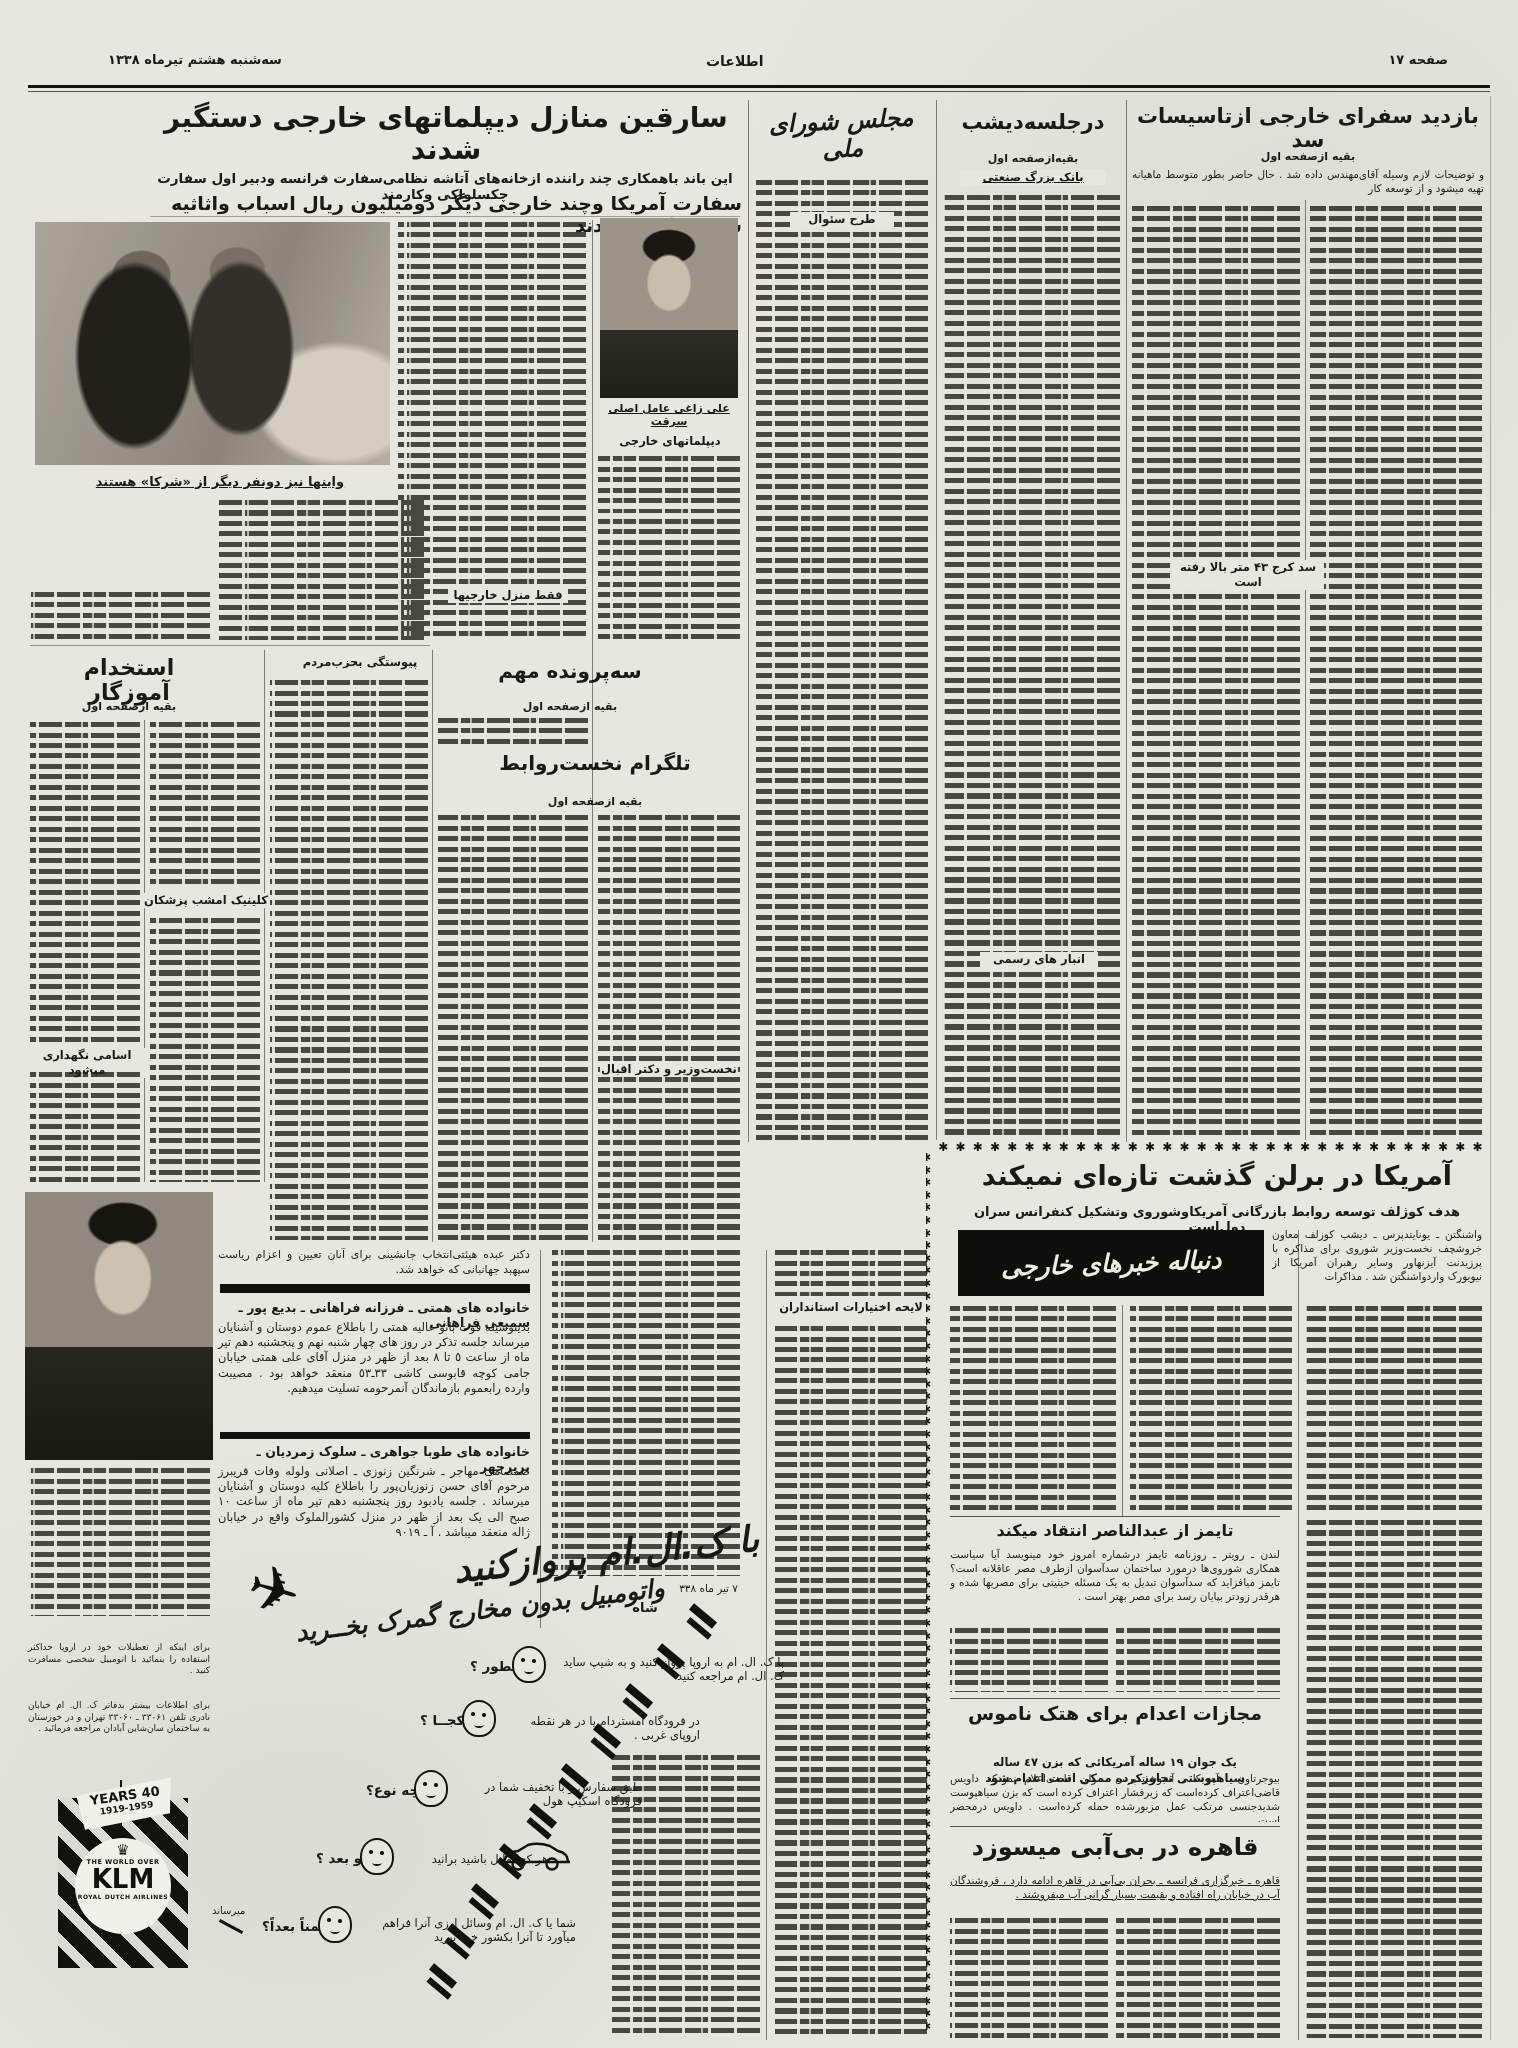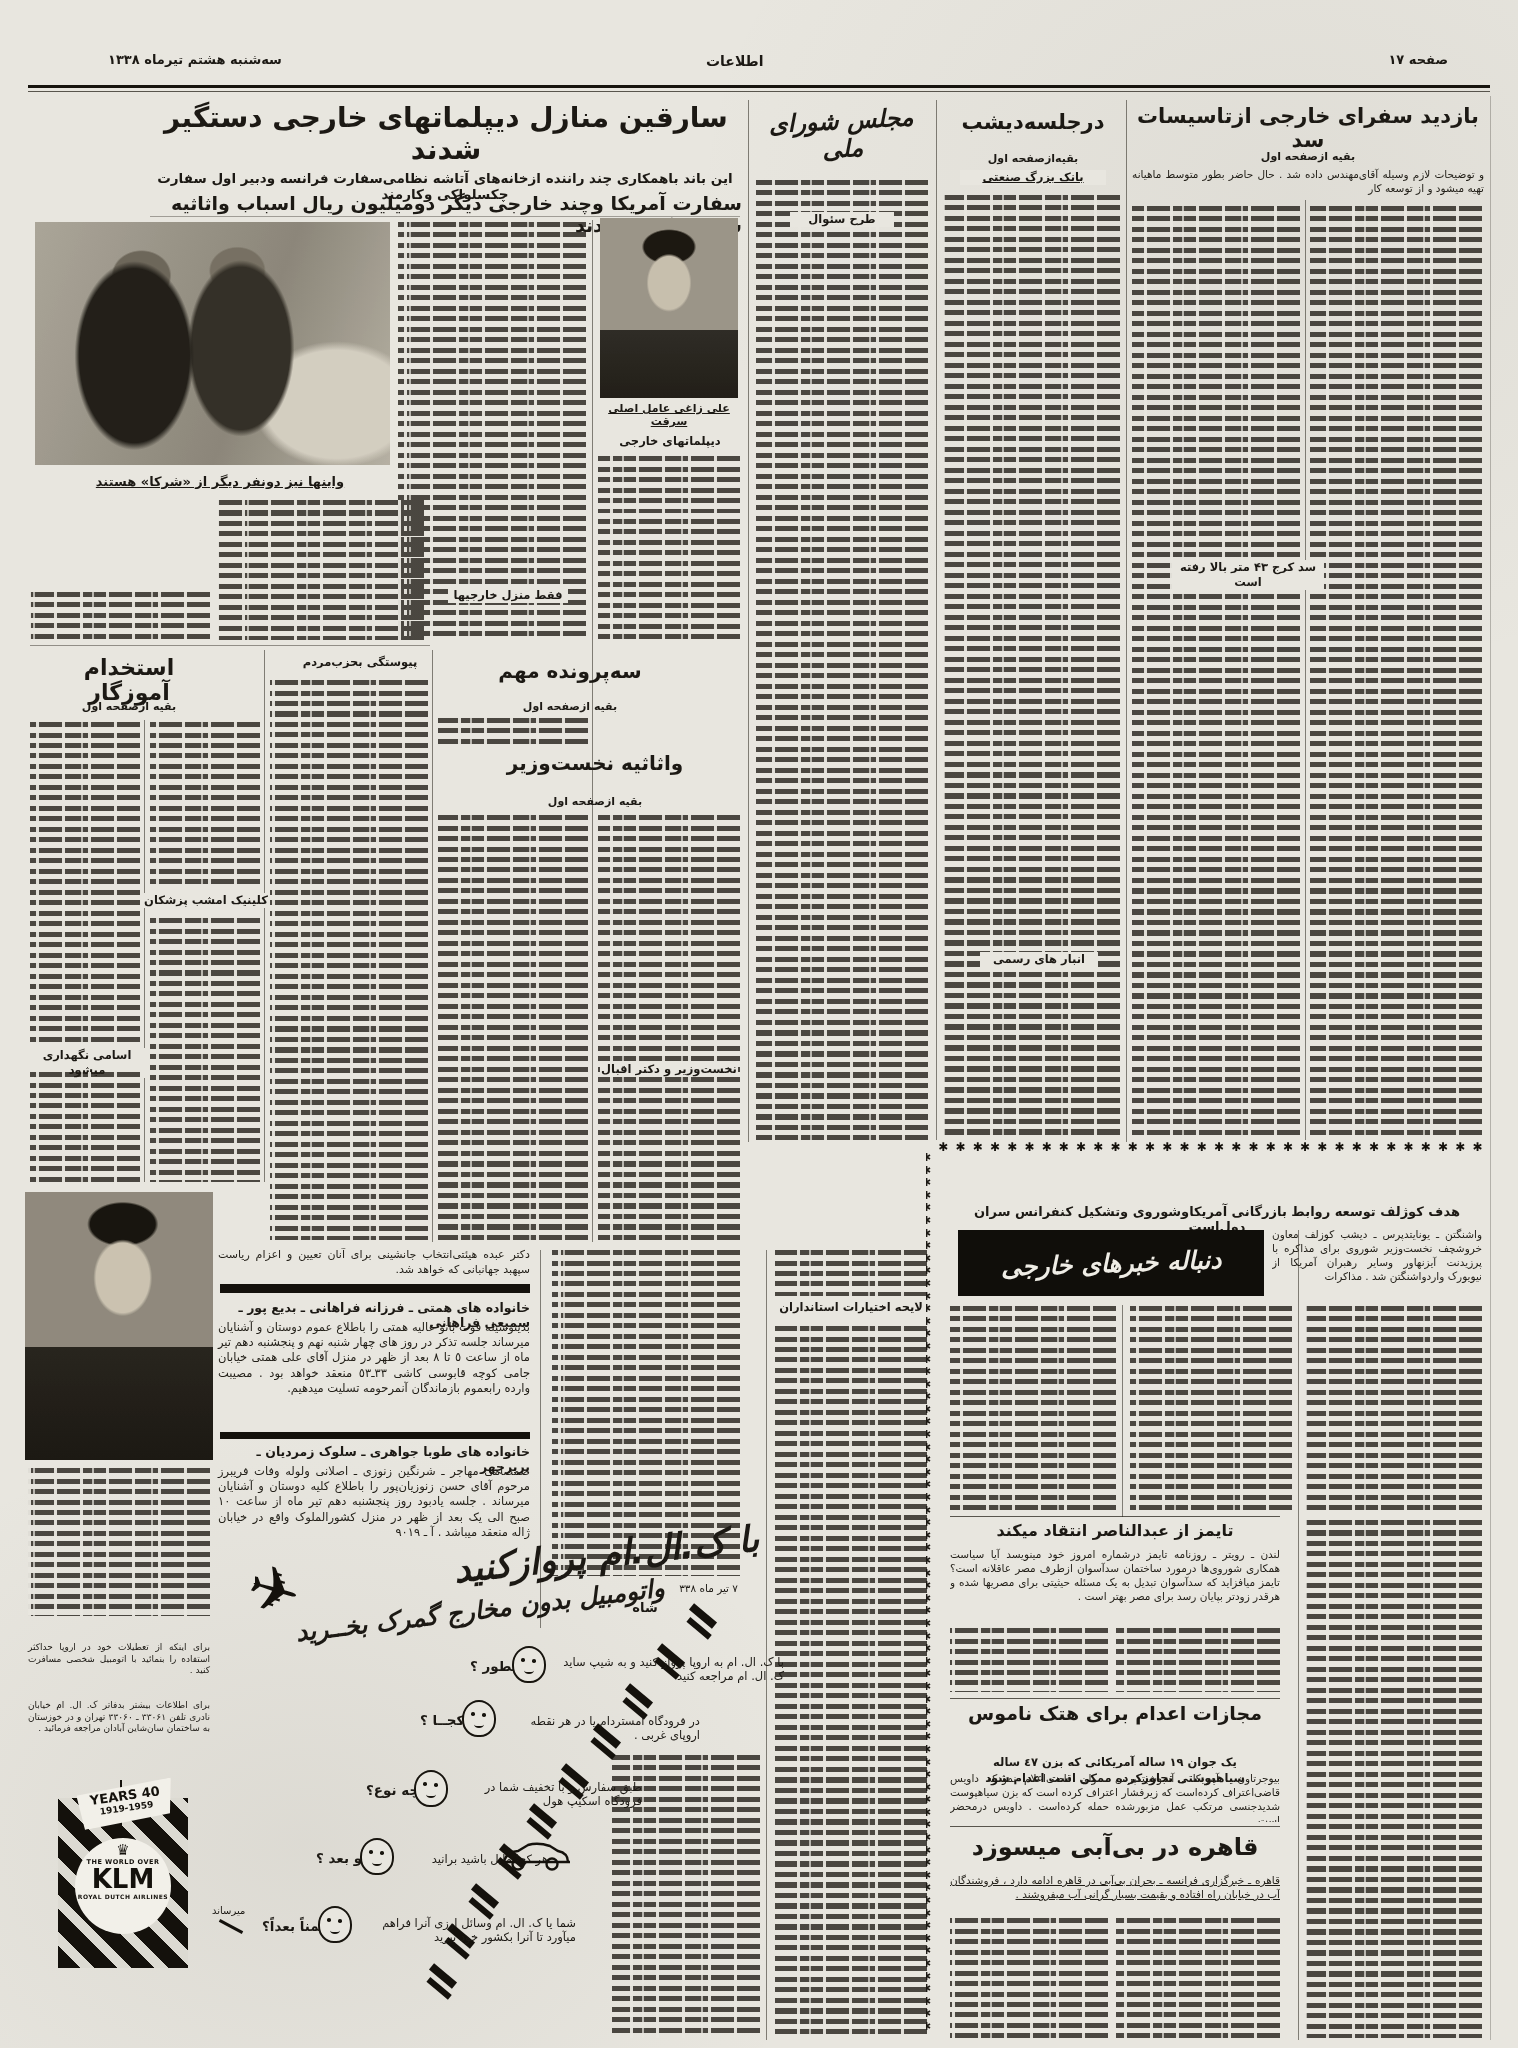--- a/index.html
+++ b/index.html
@@ -120,21 +120,21 @@
   <div class="abs tx" style="left:150px;top:722px;width:110px;height:168px;"></div>
   <div class="abs sub" style="left:140px;top:893px;width:132px;">کلینیک امشب پزشکان</div>
   <div class="abs tx" style="left:150px;top:918px;width:110px;height:264px;"></div>
 
   <div class="abs sub" style="left:292px;top:655px;width:136px;">پیوستگی بحزب‌مردم</div>
   <div class="abs tx" style="left:270px;top:680px;width:158px;height:560px;"></div>
 
   <div class="abs hl c" style="left:492px;top:660px;width:156px;font-size:20px;">سه‌پرونده مهم</div>
   <div class="abs cont" style="left:492px;top:700px;width:156px;">بقیه ازصفحه اول</div>
   <div class="abs tx" style="left:438px;top:718px;width:150px;height:28px;"></div>
-  <div class="abs hl c" style="left:466px;top:752px;width:258px;font-size:20px;">واثاثیه نخست‌وزیر</div>
+  <div class="abs hl c" style="left:466px;top:752px;width:258px;font-size:20px;">تلگرام نخست‌روابط</div>
   <div class="abs cont" style="left:466px;top:795px;width:258px;">بقیه ازصفحه اول</div>
   <div class="abs tx" style="left:438px;top:815px;width:150px;height:425px;"></div>
   <div class="abs tx" style="left:598px;top:815px;width:142px;height:425px;"></div>
   <div class="abs sub" style="left:600px;top:1062px;width:138px;">نخست‌وزیر و دکتر اقبال</div>
 
   <div class="abs photo" style="left:25px;top:1192px;width:188px;height:268px;
       background:
         radial-gradient(ellipse 46px 60px at 52% 32%, #c7bfae 0 58%, transparent 64%),
         radial-gradient(ellipse 54px 34px at 52% 12%, #1d1a14 0 60%, transparent 66%),
         linear-gradient(to bottom, #8f897d 0 58%, #2c2923 58%, #211e18),
@@ -152,20 +152,21 @@
   <div class="abs tx" style="left:552px;top:1250px;width:188px;height:326px;"></div>
   <div class="abs" style="left:552px;top:1582px;width:186px;font-size:10.5px;">۷ تیر ماه ۳۳۸</div>
   <div class="abs b c" style="left:552px;top:1600px;width:186px;font-size:13px;">شاه</div>
   <div class="abs tx" style="left:612px;top:1755px;width:148px;height:283px;"></div>
   <div class="abs tx" style="left:775px;top:1250px;width:152px;height:46px;"></div>
   <div class="abs sub" style="left:773px;top:1300px;width:156px;">لایحه اختیارات استانداران</div>
   <div class="abs tx" style="left:775px;top:1326px;width:152px;height:712px;"></div>
 
   <div class="abs stars" style="left:938px;top:1140px;width:546px;">✱ ✱ ✱ ✱ ✱ ✱ ✱ ✱ ✱ ✱ ✱ ✱ ✱ ✱ ✱ ✱ ✱ ✱ ✱ ✱ ✱ ✱ ✱ ✱ ✱ ✱ ✱ ✱ ✱ ✱ ✱ ✱ ✱ ✱ ✱ ✱ ✱ ✱ ✱ ✱ ✱</div>
   <div class="abs starcol" style="left:926px;top:1152px;height:888px;">✱ ✱ ✱ ✱ ✱ ✱ ✱ ✱ ✱ ✱ ✱ ✱ ✱ ✱ ✱ ✱ ✱ ✱ ✱ ✱ ✱ ✱ ✱ ✱ ✱ ✱ ✱ ✱ ✱ ✱ ✱ ✱ ✱ ✱ ✱ ✱ ✱ ✱ ✱ ✱ ✱ ✱ ✱ ✱ ✱ ✱ ✱ ✱ ✱ ✱ ✱ ✱ ✱ ✱ ✱ ✱ ✱ ✱ ✱ ✱ ✱ ✱ ✱ ✱ ✱ ✱ ✱ ✱ ✱ ✱</div>
+  <div class="abs hl c" style="left:952px;top:1160px;width:530px;font-size:27px;">آمریکا در برلن گذشت تازه‌ای نمیکند</div>
   <div class="abs b c" style="left:952px;top:1204px;width:530px;font-size:13px;">هدف کوژلف توسعه روابط بازرگانی آمریکاوشوروی وتشکیل کنفرانس سران دول‌است</div>
   <div class="abs banner" style="left:958px;top:1230px;width:306px;height:66px;">
     <span class="b" style="font-size:25px;font-style:italic;transform:rotate(-2deg);">دنباله خبرهای خارجی</span>
   </div>
   <div class="abs para" style="left:1272px;top:1228px;width:210px;height:74px;overflow:hidden;">واشنگتن ـ یونایتدپرس ـ دیشب کوزلف معاون خروشچف نخست‌وزیر شوروی برای مذاکره با پرزیدنت آیزنهاور وسایر رهبران آمریکا از نیویورک واردواشنگتن شد . مذاکرات</div>
   <div class="abs tx" style="left:950px;top:1306px;width:166px;height:206px;"></div>
   <div class="abs tx" style="left:1130px;top:1306px;width:162px;height:206px;"></div>
   <div class="abs tx" style="left:1306px;top:1306px;width:176px;height:206px;"></div>
 
   <div class="abs hr" style="left:950px;top:1516px;width:330px;"></div>

